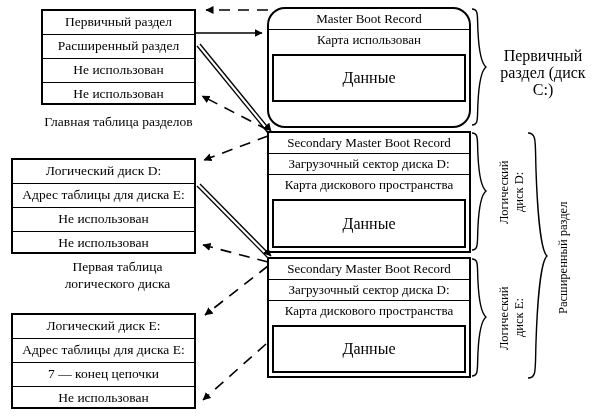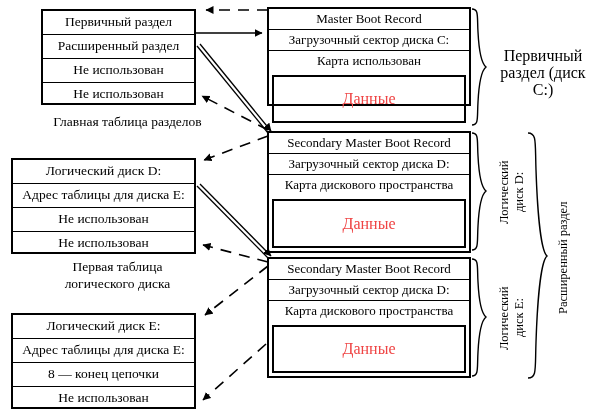--- a/index.html
+++ b/index.html
@@ -51,21 +51,21 @@
     font-size: 13px;
     white-space: nowrap;
     overflow: hidden;
   }
   .data-area {
     box-sizing: border-box;
     border: 2px solid #000;
     margin: 3px;
     text-align: center;
     font-size: 16px;
-    color: #ef4444;
+    color: #000000;
     display: flex;
     align-items: center;
     justify-content: center;
   }
   .caption {
     position: absolute;
     text-align: center;
     font-size: 13.5px;
     line-height: 17px;
     white-space: pre-line;
@@ -96,41 +96,40 @@
 <body>
 
 <div id="page">
 
   <div class="table-box" style="left:41px; top:9px; width:155px; height:96px;">
     <div class="row">Первичный раздел</div>
     <div class="row">Расширенный раздел</div>
     <div class="row">Не использован</div>
     <div class="row">Не использован</div>
   </div>
-  <div class="caption" style="left:25px; top:113px; width:205px;">Главная таблица разделов</div>
+  <div class="caption" style="left:16px; top:113px; width:205px;">Главная таблица разделов</div>
 
   <div class="table-box" style="left:11px; top:158px; width:185px; height:96px;">
     <div class="row">Логический диск D:</div>
     <div class="row">Адрес таблицы для диска E:</div>
     <div class="row">Не использован</div>
     <div class="row">Не использован</div>
   </div>
   <div class="caption" style="left:25px; top:258px; width:185px;">Первая таблица
 логического диска</div>
 
   <div class="table-box" style="left:11px; top:313px; width:185px; height:96px;">
     <div class="row">Логический диск E:</div>
     <div class="row">Адрес таблицы для диска E:</div>
-    <div class="row">8 — конец цепочки</div>
+    <div class="row">7 — конец цепочки</div>
     <div class="row">Не использован</div>
   </div>
 
-  <div class="disk-block" style="left:267px; top:7px; width:204px; height:99px;">
+  <div class="disk-block" style="left:267px; top:7px; width:204px; height:121px;border-radius:18px;">
     <div class="disk-row">Master Boot Record</div>
-    <div class="disk-row">Загрузочный сектор диска С:</div>
     <div class="disk-row" style="border-bottom:none;">Карта использован</div>
     <div class="data-area" style="height:48px;">Данные</div>
   </div>
   <div class="brace-label" style="left:489px; top:47px; width:108px;">Первичный
 раздел (диск С:)</div>
 
   <div class="disk-block" style="left:267px; top:131px; width:204px; height:122px;">
     <div class="disk-row">Secondary Master Boot Record</div>
     <div class="disk-row">Загрузочный сектор диска D:</div>
     <div class="disk-row" style="border-bottom:none;">Карта дискового пространства</div>

